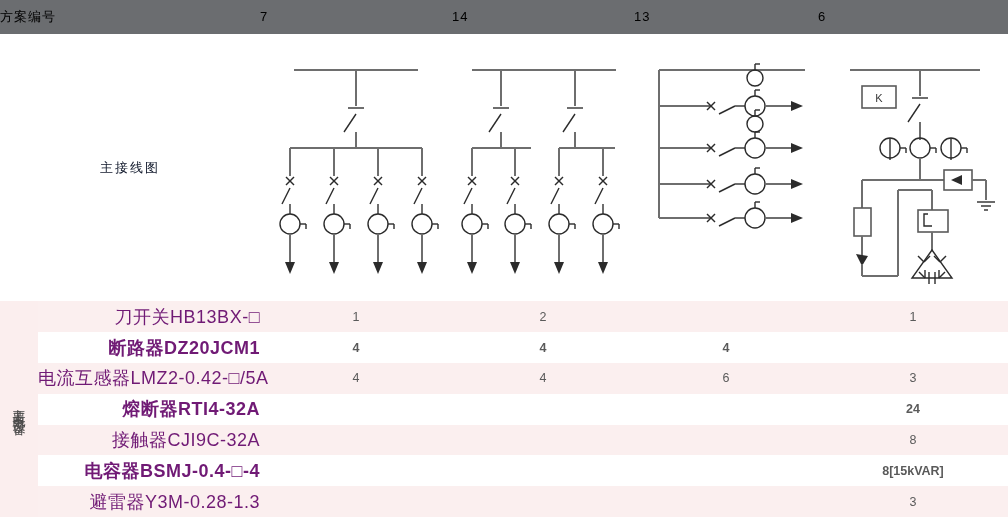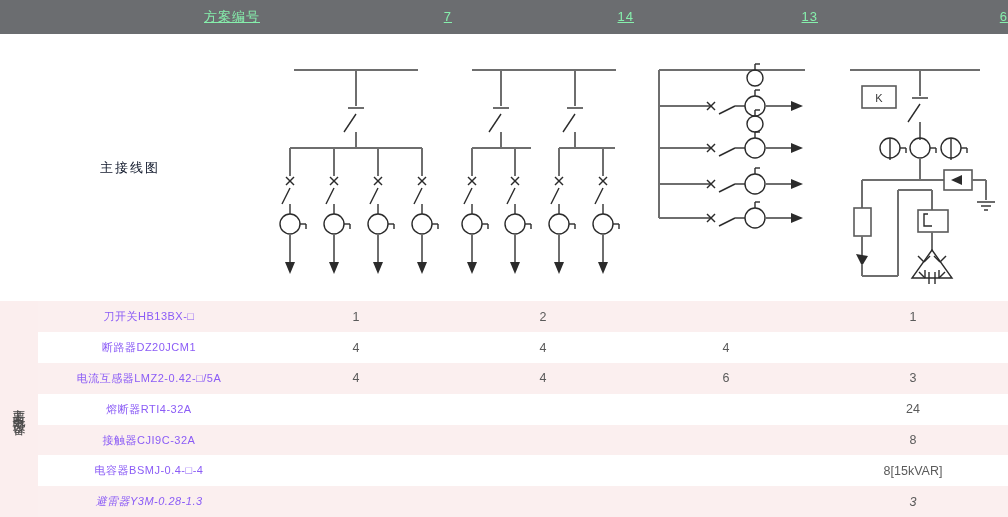--- a/index.html
+++ b/index.html
@@ -29,28 +29,27 @@
     padding: 0;
     margin: 0;
     border: none;
     vertical-align: middle;
     font-weight: normal;
   }
 
   
   .hdr {
     background: #6b6d70;
-    color: #86efac;
+    color: #000000;
     height: 32px;
-    text-align: right;
+    text-align: left;
     font-size: 13px;
     letter-spacing: 1px;
     border-right: 1px solid #e8e8e8;
     border-top: 1px solid #ffffff;
-    text-decoration: underline;
   }
   .hdr.last { border-right: none; }
 
   
   .vline { border-right: 1px solid #d8d4d4; }
 
   .diagram-cell {
     background: #ffffff;
     height: 252px;
     text-align: center;
@@ -74,40 +73,40 @@
     writing-mode: vertical-rl;
     text-orientation: upright;
     font-size: 13px;
     color: #4a4a4a;
     letter-spacing: 3px;
     line-height: 1;
     display: inline-block;
   }
 
   .row-label {
-    font-size: 11px;
-    color: #8b5cf6;
+    font-size: 18px;
+    color: #701a75;
     padding-left: 16px;
-    text-align: center;
+    text-align: right;
     letter-spacing: 0.5px;
     white-space: nowrap;
   }
   .row-val {
     font-size: 12.5px;
     color: #5a5a5a;
     text-align: center;
   }
 
   tr.pink > td { background: #fbefef; }
-  tr.white > td { background: #ffffff; }
+  tr.white > td { background: #ffffff; font-weight: bold; }
   tr.pink > td.vert-label-cell,
   tr.white > td.vert-label-cell { background: #fbeeee; }
 
   .datarow td { height: 29px; border-bottom: 1px solid #f3e7e7; }
-  .datarow:last-child td { border-bottom: none; font-style: italic; }
+  .datarow:last-child td { border-bottom: none; }
 
   svg { display: block; margin: 0 auto; }
   .wire { stroke: #6e6e6e; stroke-width: 2; fill: none; }
   .sym { stroke: #2b2b2b; stroke-width: 1.4; fill: none; }
   .sym-fill { fill: #2b2b2b; }
   .boxline { stroke: #5b5b5b; stroke-width: 1.6; fill: none; }
   .ktext { font-family: "Liberation Sans", sans-serif; font-size: 11px; fill: #3a3a3a; }
 </style>
 </head>
 <body>

